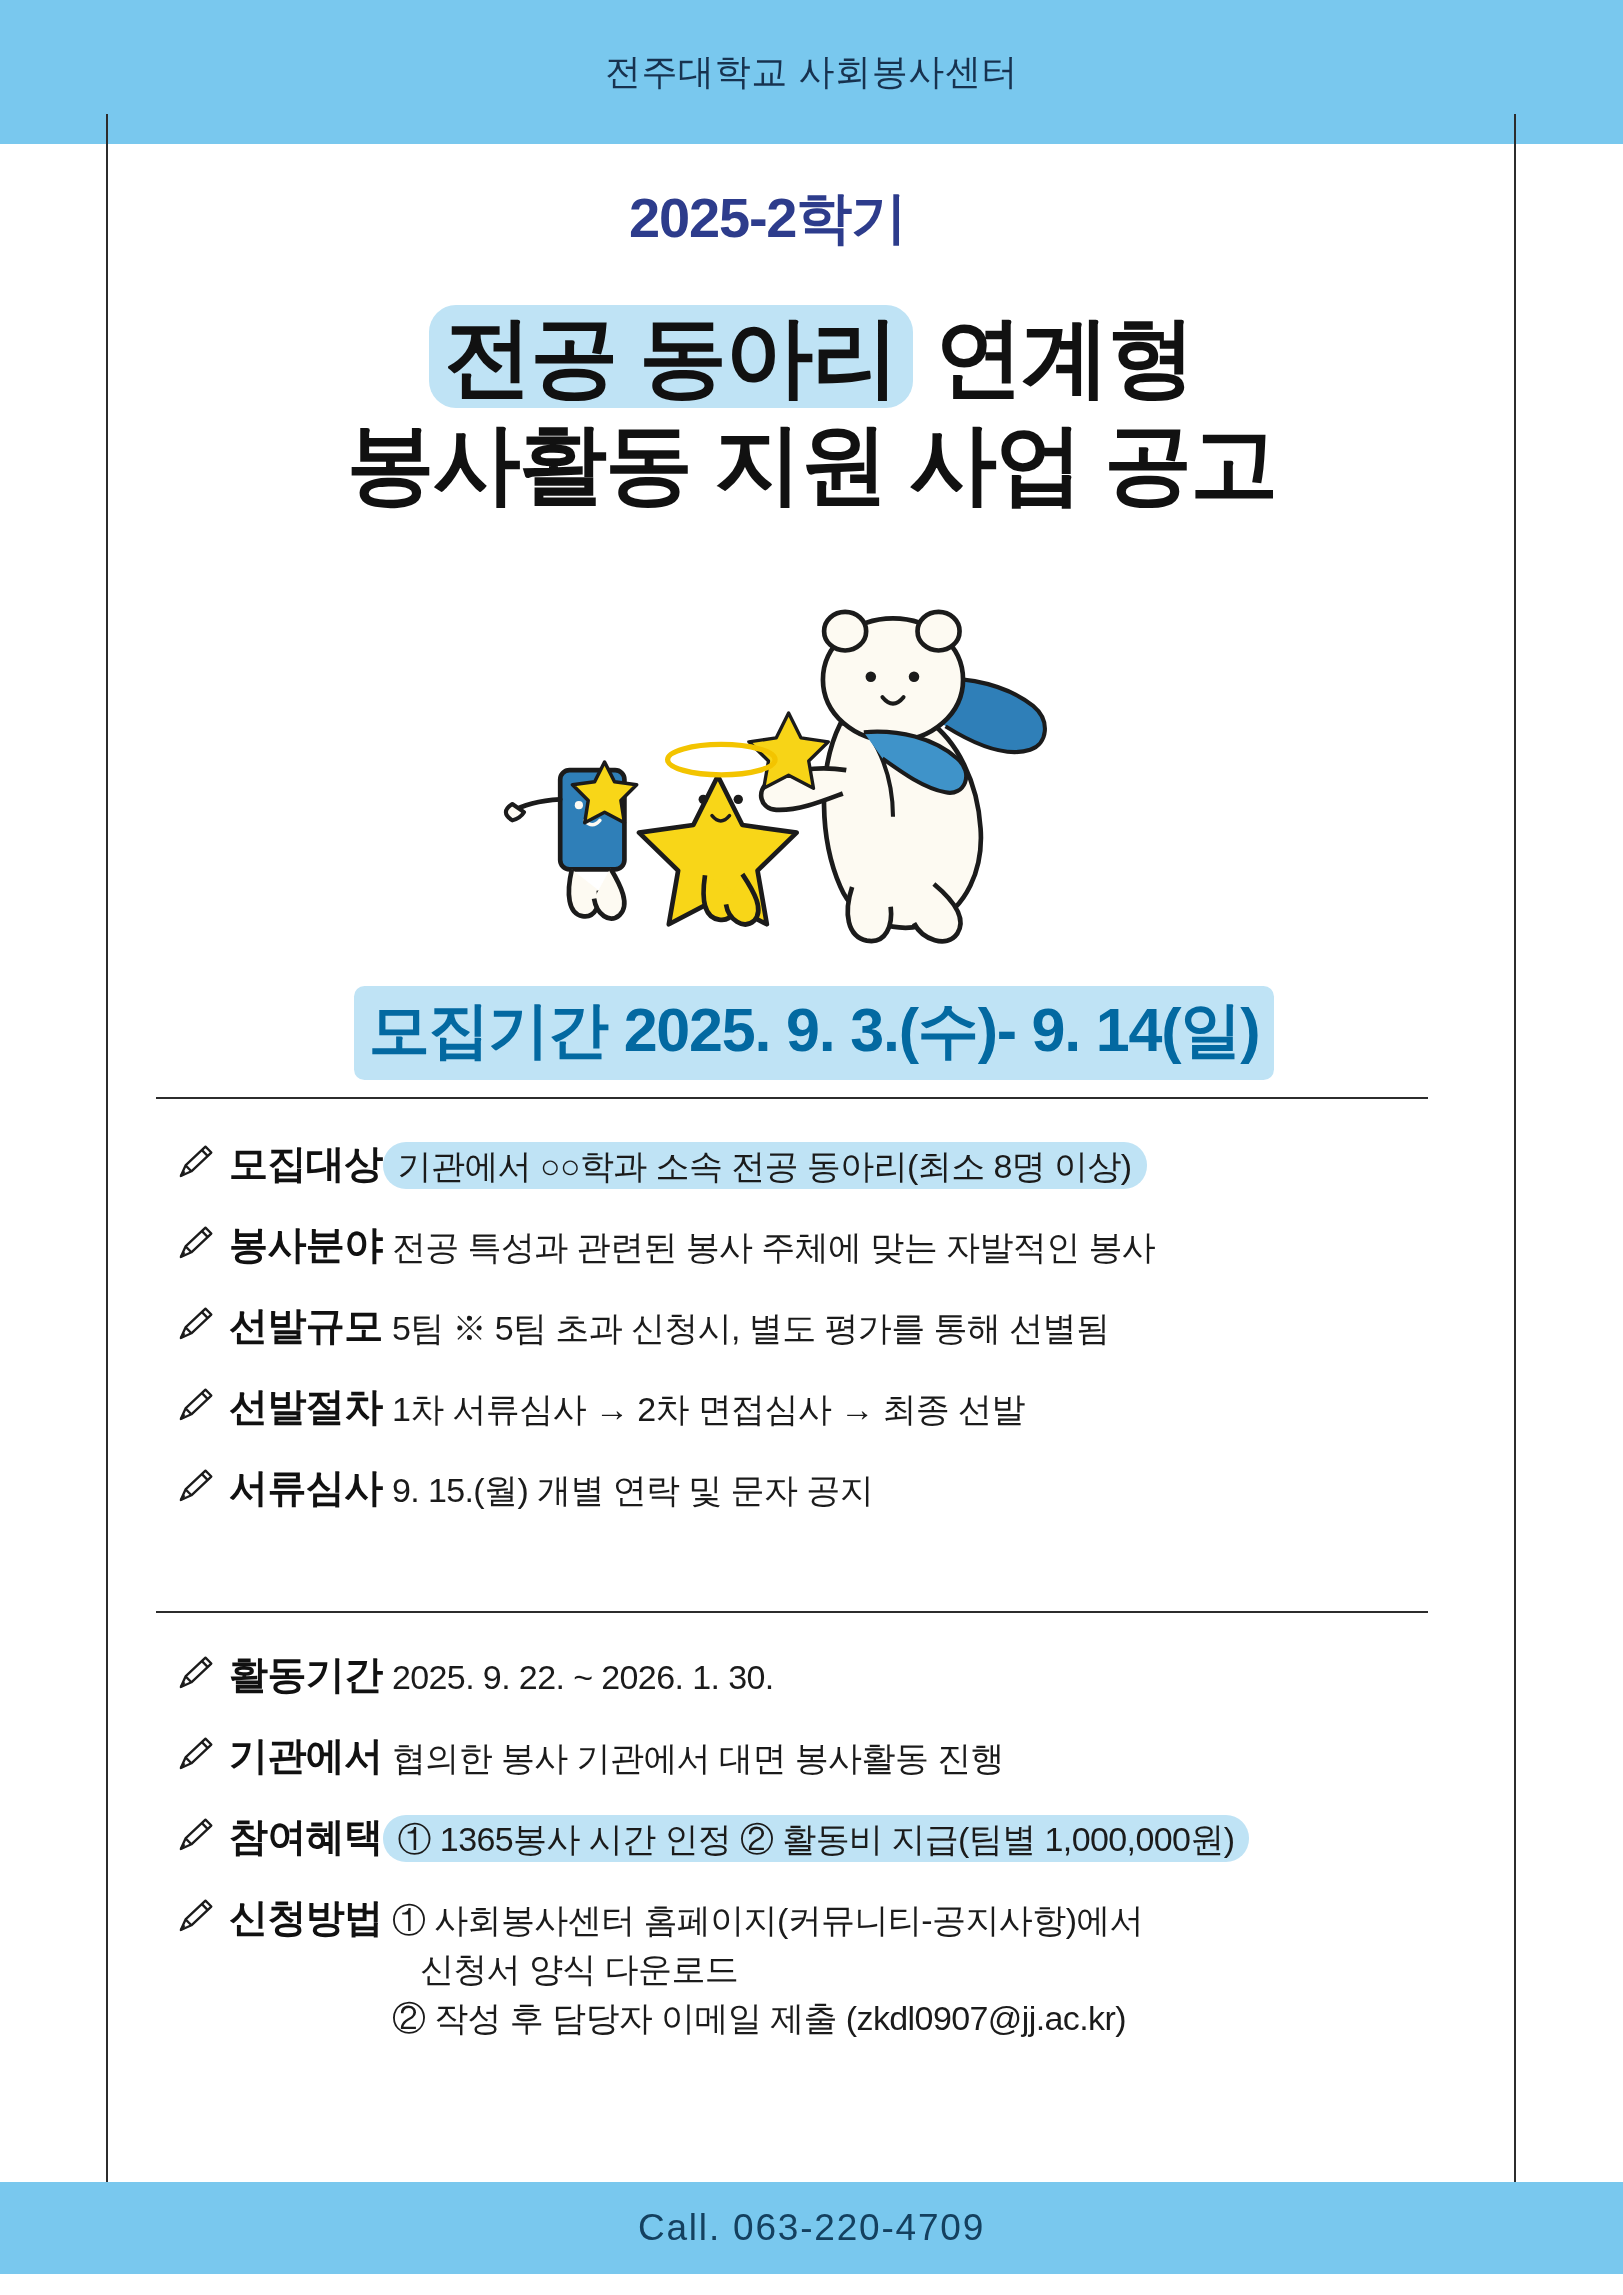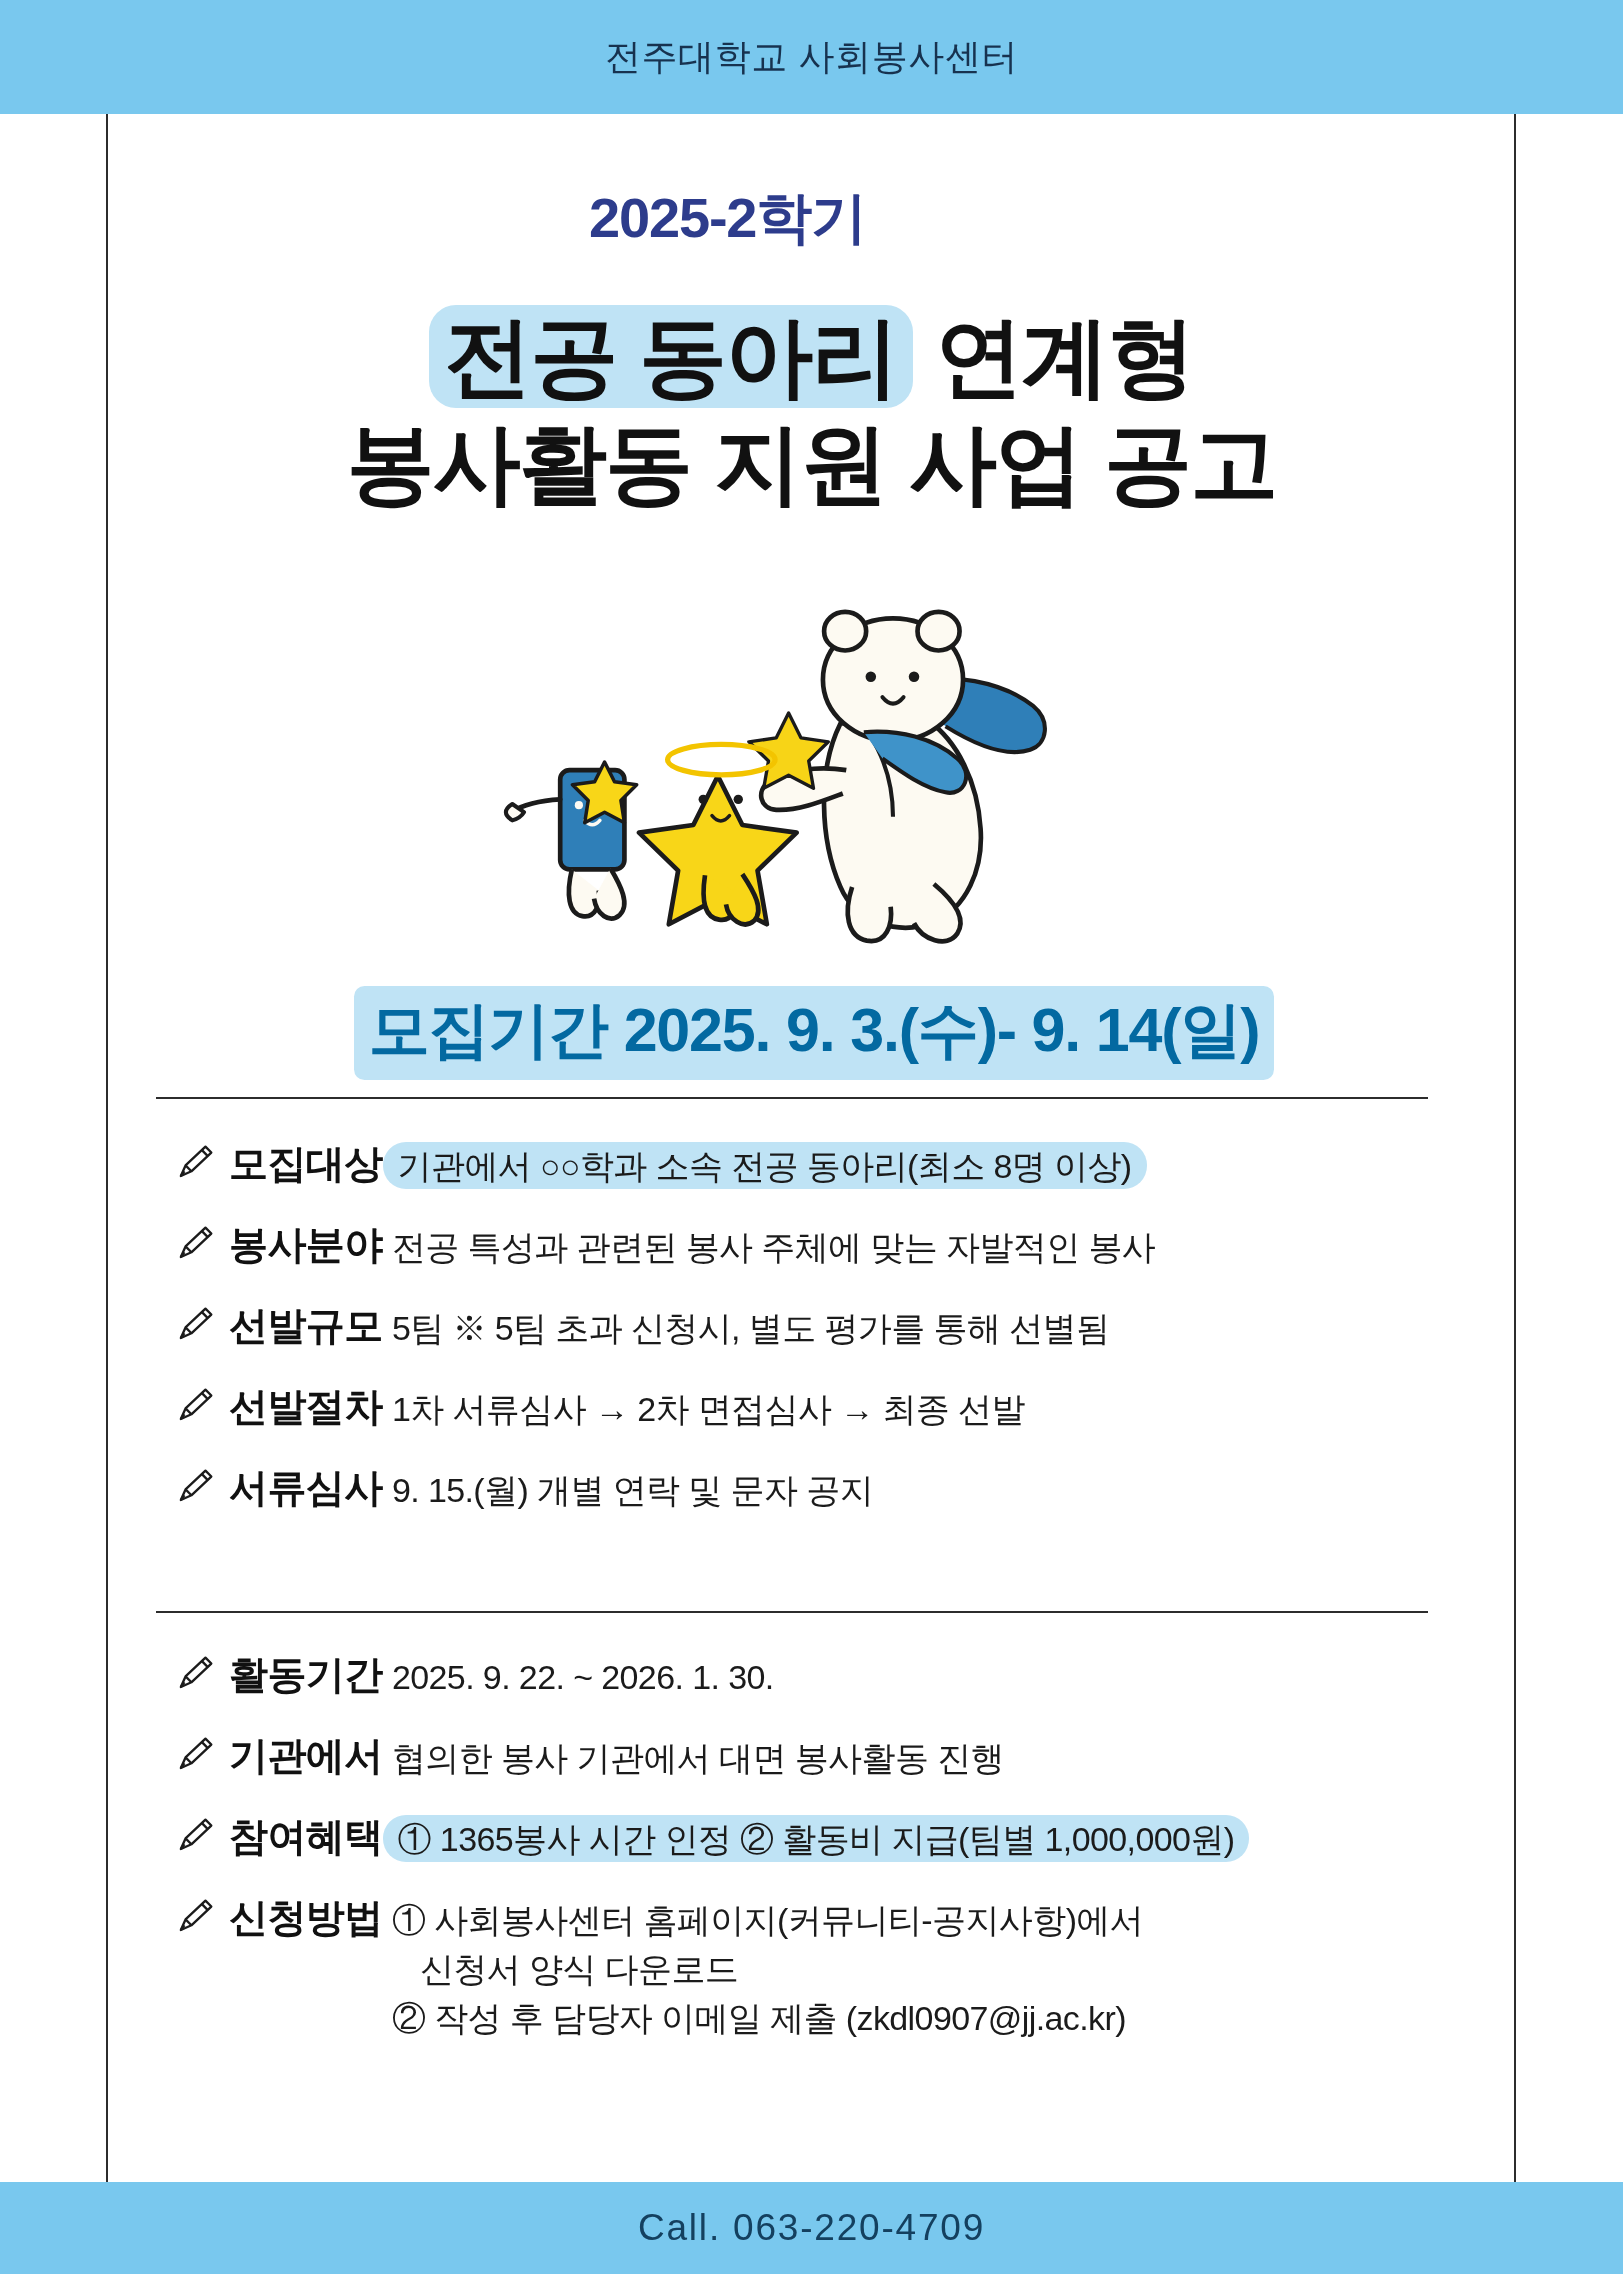--- a/index.html
+++ b/index.html
@@ -19,21 +19,21 @@
   
   .band {
     position: absolute;
     left: 0;
     width: 1623px;
     background: #79c8ee;
     display: flex;
     align-items: center;
     justify-content: center;
   }
-  .band-top { top: 0; height: 114px; }
+  .band-top { top: 0; height: 144px; }
   .band-bottom { top: 2182px; height: 92px; }
   .band-text {
     font-size: 36px;
     color: #17324f;
     letter-spacing: 0.6px;
   }
   .band-bottom .band-text {
     font-size: 37px;
     color: #14405f;
     letter-spacing: 1.8px;
@@ -54,20 +54,21 @@
   .subtitle {
     position: absolute;
     top: 181px;
     left: 0;
     width: 1455px;
     text-align: center;
     font-size: 56px;
     font-weight: bold;
     color: #2d3c8c;
     letter-spacing: -1.2px;
+    padding-left: 40px;
   }
 
   .title-wrap {
     position: absolute;
     top: 303px;
     left: 0;
     width: 1623px;
     text-align: center;
   }
   .title-line {

